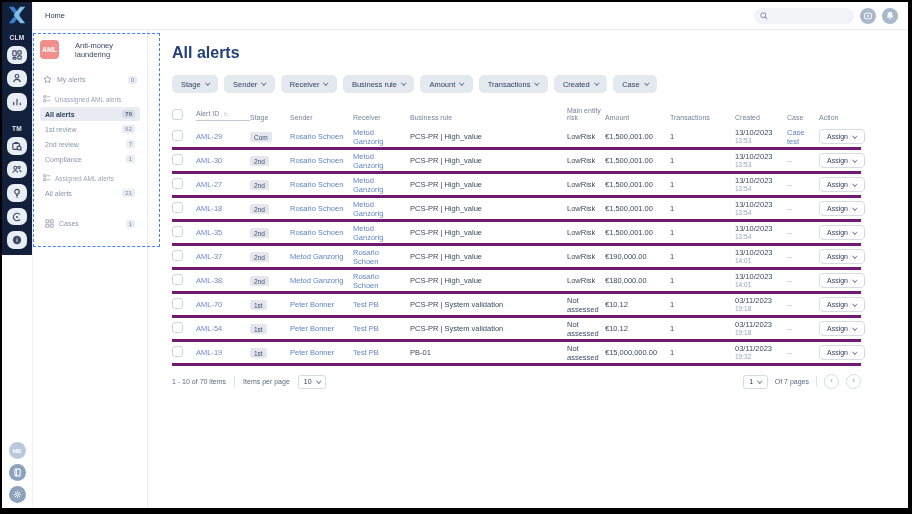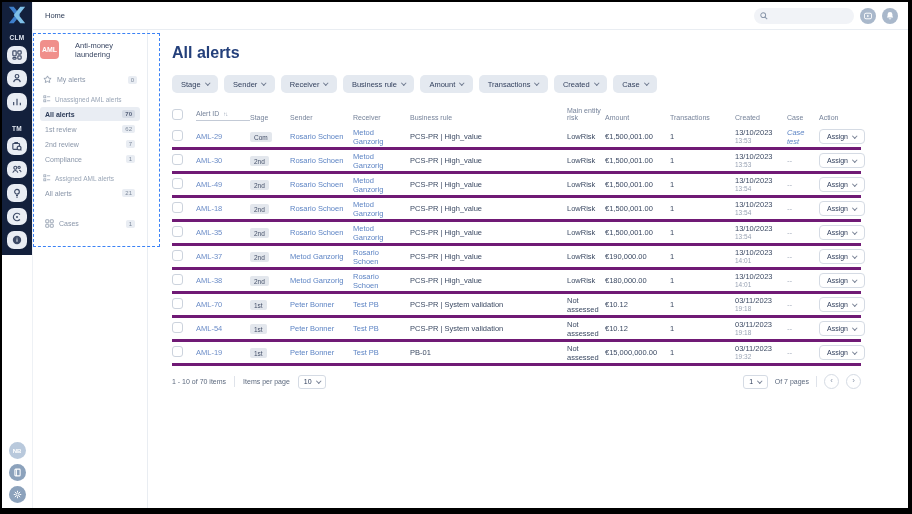--- a/index.html
+++ b/index.html
@@ -77,21 +77,21 @@
   .th.col-id { display:flex; gap:4px; align-items:center; border-bottom:1px solid #c3cad6; padding-bottom:3px; }
   .sort { font-size:6px; color:#9aa6b7; letter-spacing:-1px; }
   .tr { display:flex; align-items:center; height:24px; border-bottom:3px solid #701a75; font-size:7.5px; color:#3c4a63; }
   .checkbox { width:11px; height:11px; border:1px solid #ccd3dd; border-radius:3px; background:#fff;
               display:inline-block; cursor:pointer; }
   .id-link { color:#6b8cc7; cursor:pointer; text-decoration:none; }
   .cell-link { color:#5d84c4; cursor:pointer; text-decoration:none; }
   .stage-badge { background:#e3e7ed; color:#434f68; font-size:6.5px; padding:1.5px 4px; border-radius:2px; }
   .col-created div { line-height:1.25; }
   .time { color:#98a2b3; font-size:6.5px; }
-  .case-text { color:#9aa4b5;font-style:italic; }
+  .case-text { color:#9aa4b5; }
   .case-text.case-link { color:#5d84c4; cursor:pointer; }
   .assign-btn { border:1px solid #d5dbe4; background:#fff; border-radius:4px; height:15px; padding:0 7px;
                 font-size:7px; color:#33415e; display:flex; align-items:center; font-family:inherit; cursor:pointer; }
 
   .footerbar { width:689px; display:flex; align-items:center; margin-top:8px; font-size:7px; color:#5c697e; gap:8px; }
   .vdiv { width:1px; height:11px; background:#dfe3ea; }
   .select-box { border:1px solid #d5dbe4; border-radius:3px; height:14px; padding:0 5px; background:#fff;
                 display:flex; align-items:center; color:#33415e; cursor:pointer; }
   .pager { margin-left:auto; display:flex; align-items:center; gap:7px; }
   .pg-btn { width:15px; height:15px; border-radius:50%; border:1px solid #d5dbe4; background:#fff;
@@ -406,21 +406,21 @@
                 <div class="td col-action">
                   <button class="assign-btn">
                     <span>Assign</span>
                     <i class="chev"></i>
                   </button>
                 </div>
               </div>
 
               <div class="tr">
                 <div class="td col-cb"><span class="checkbox"></span></div>
-                <div class="td col-id"><a class="id-link">AML-49</a></div>
+                <div class="td col-id"><a class="id-link">AML-27</a></div>
                 <div class="td col-stage"><span class="stage-badge">2nd</span></div>
                 <div class="td col-sender"><a class="cell-link">Rosario Schoen</a></div>
                 <div class="td col-receiver"><a class="cell-link">Metod Ganzorig</a></div>
                 <div class="td col-rule">PCS-PR | High_value</div>
                 <div class="td col-risk">LowRisk</div>
                 <div class="td col-amount">€1,500,001.00</div>
                 <div class="td col-trans">1</div>
                 <div class="td col-created">
                   <div>13/10/2023</div>
                   <div class="time">13:54</div>

